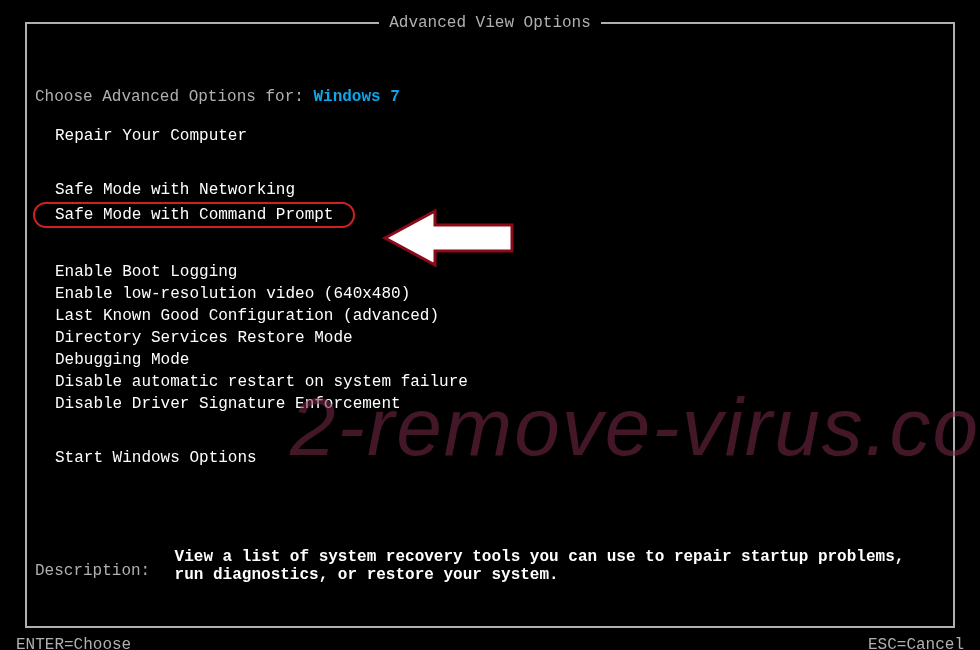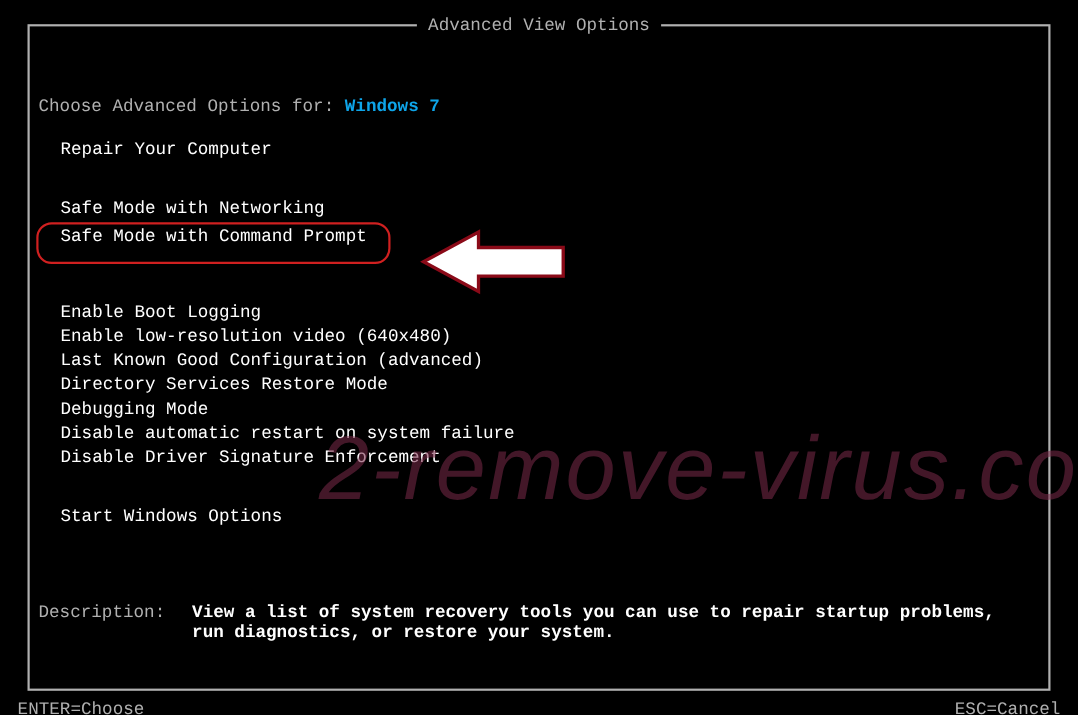--- a/index.html
+++ b/index.html
@@ -42,32 +42,33 @@
       margin-bottom: 2px;
       color: #fff;
       display: inline-block;
       cursor: default;
     }
     .item-wrap { display: block; }
     .spacer { height: 32px; }
     .highlighted {
       border: 2.5px solid #d02020;
       border-radius: 14px;
-      padding: 2px 20px 14px 20px;
+      padding: 2px 20px 2px 20px;
       margin-left: -2px;
     }
     .desc-block {
       position: absolute;
       bottom: 66px;
       left: 35px; right: 35px;
     }
     .desc-label {
       display: inline-block;
       vertical-align: top;
       width: 130px;
+      margin-top: 14px;
     }
     .desc-text {
       display: inline-block;
       vertical-align: top;
       width: 760px;
       color: #fff;
       font-weight: bold;
     }
     .footer {
       position: absolute;

